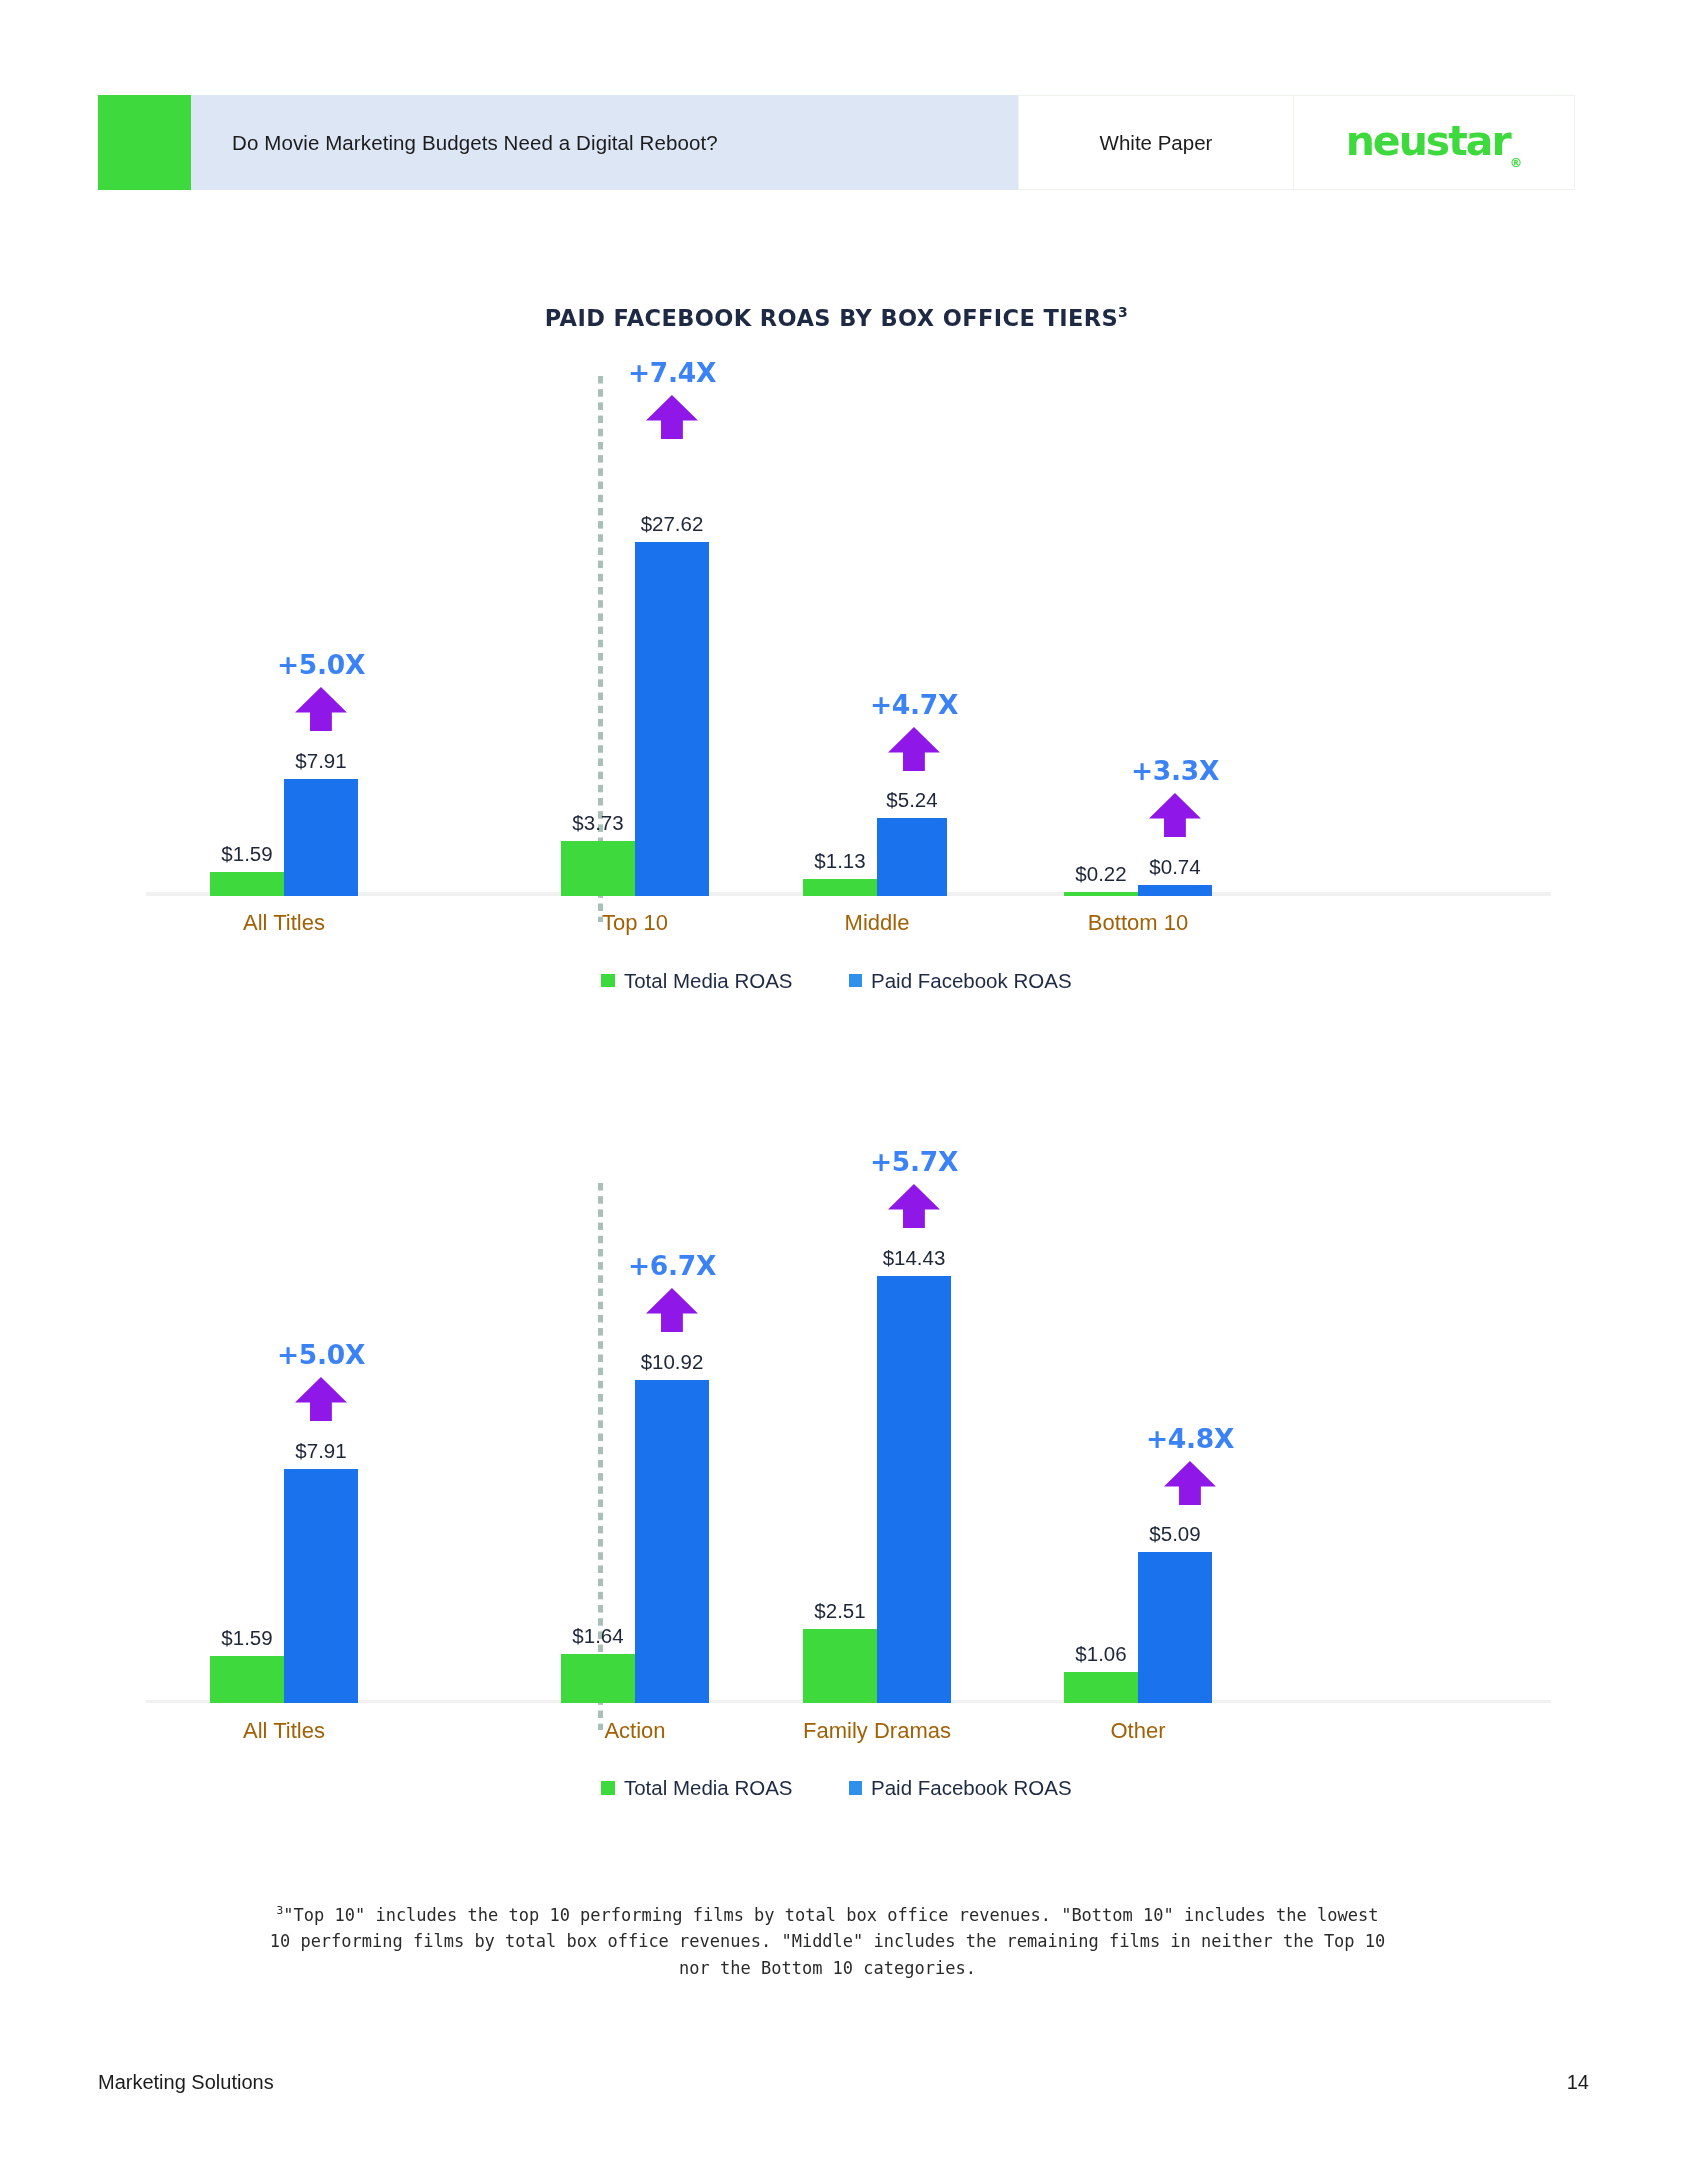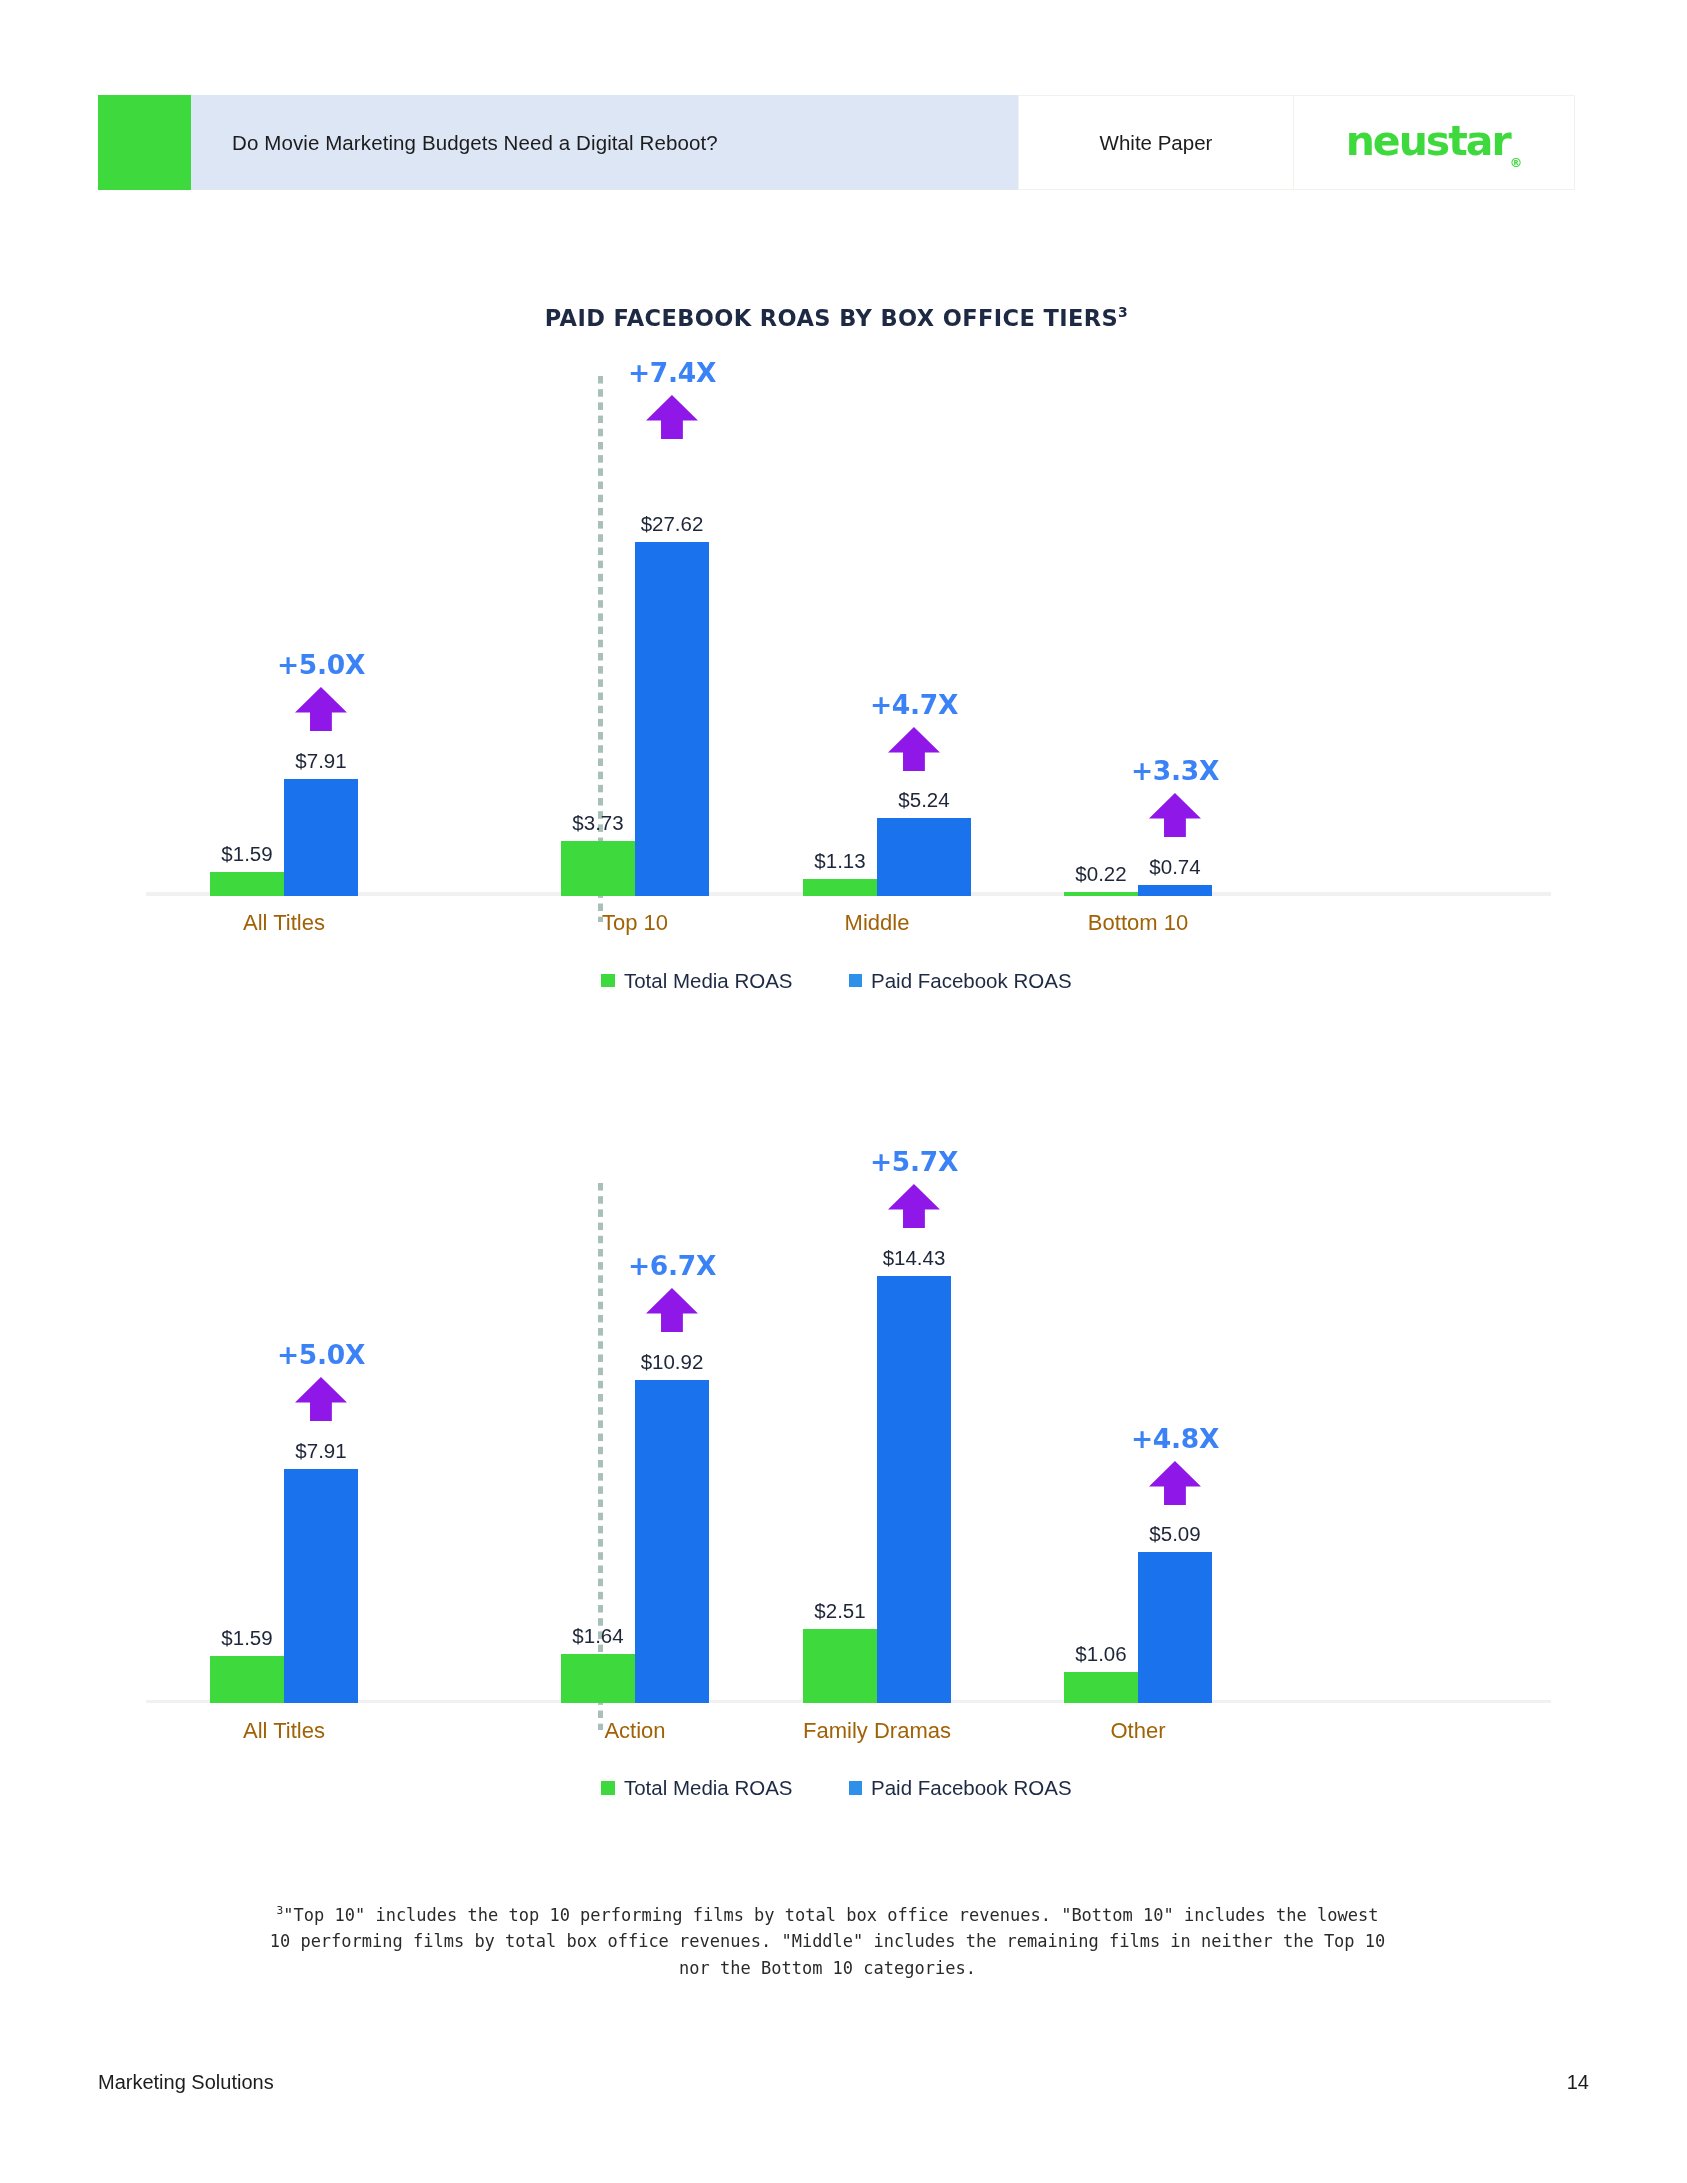--- a/index.html
+++ b/index.html
@@ -170,21 +170,21 @@
         <span class="cat-label">Top 10</span>
         <div class="uplift" style="bottom: 457px; left: 111px;"><span class="uplift-text">+7.4X</span><svg class="uplift-arrow" width="52" height="44" viewBox="0 0 78 66">
             <polygon points="39,0 78,38.279999999999994 55.379999999999995,38.279999999999994 55.379999999999995,66 22.62,66 22.62,38.279999999999994 0,38.279999999999994" fill="#8f17e8"></polygon>
           </svg></div>
       </div>
       <div class="group" style="left: 705px; width: 148px;">
         <div class="bars">
           <div class="bar green" style="width: 74px; height: 17px;">
             <span class="bar-val">$1.13</span>
           </div>
-          <div class="bar blue" style="width: 94px; height: 78px;">
+          <div class="bar blue" style="width: 70px; height: 78px;">
             <span class="bar-val">$5.24</span>
           </div>
         </div>
         <span class="cat-label">Middle</span>
         <div class="uplift" style="bottom: 125px; left: 111px;"><span class="uplift-text">+4.7X</span><svg class="uplift-arrow" width="52" height="44" viewBox="0 0 78 66">
             <polygon points="39,0 78,38.279999999999994 55.379999999999995,38.279999999999994 55.379999999999995,66 22.62,66 22.62,38.279999999999994 0,38.279999999999994" fill="#8f17e8"></polygon>
           </svg></div>
       </div>
       <div class="group" style="left: 966px; width: 148px;">
         <div class="bars">
@@ -262,21 +262,21 @@
       <div class="group" style="left: 966px; width: 148px;">
         <div class="bars">
           <div class="bar green" style="width: 74px; height: 31px;">
             <span class="bar-val">$1.06</span>
           </div>
           <div class="bar blue" style="width: 74px; height: 151px;">
             <span class="bar-val">$5.09</span>
           </div>
         </div>
         <span class="cat-label">Other</span>
-        <div class="uplift" style="bottom: 198px; left: 111px;"><span class="uplift-text">+4.8X</span><svg class="uplift-arrow" width="52" height="44" viewBox="0 0 78 66">
+        <div class="uplift" style="bottom: 198px; left: 126px;"><span class="uplift-text">+4.8X</span><svg class="uplift-arrow" width="52" height="44" viewBox="0 0 78 66">
             <polygon points="39,0 78,38.279999999999994 55.379999999999995,38.279999999999994 55.379999999999995,66 22.62,66 22.62,38.279999999999994 0,38.279999999999994" fill="#8f17e8"></polygon>
           </svg></div>
       </div>
     </div>
   <div class="legend">
     <div class="legend-item">
       <span class="legend-swatch" style="background:#3ed93c"></span>
       <span>Total Media ROAS</span>
     </div>
     <div class="legend-item">

